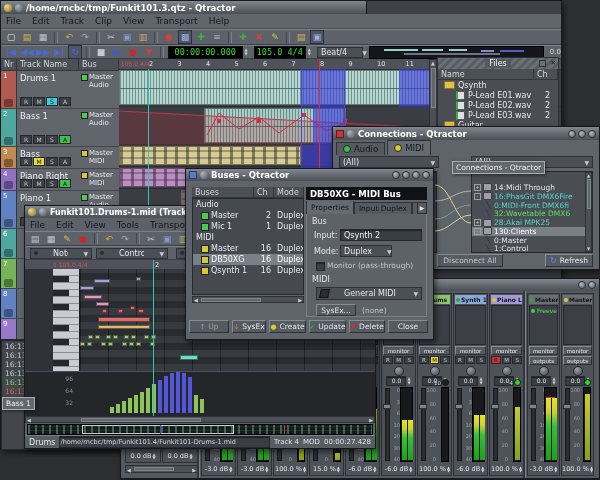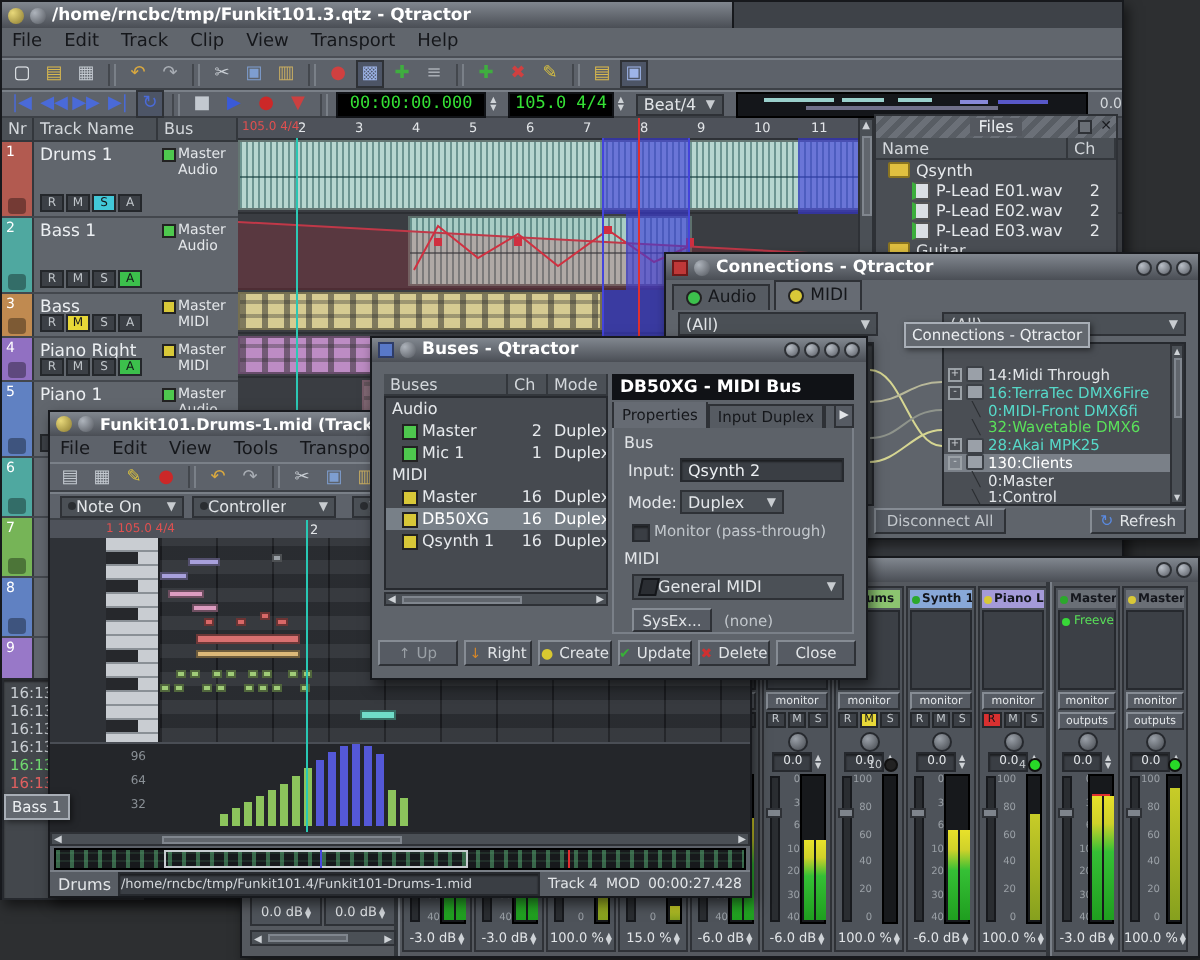--- a/index.html
+++ b/index.html
@@ -16,21 +16,21 @@
   .menubar{position:absolute;display:flex;gap:11px;align-items:center;font-size:9px;color:#15171b;padding-left:5px;box-sizing:border-box;}
   .tb{position:absolute;display:flex;align-items:center;gap:2px;padding-left:3px;box-sizing:border-box;
     border-top:1px solid #7a8088;border-bottom:1px solid #3c4046;}
   .ticon{width:12px;height:12px;display:flex;align-items:center;justify-content:center;font-size:9px;flex:0 0 auto;border:1px solid transparent;}
   .ticon.sel{background:#4d5566;border:1px solid #2e3136;}
   .tsep{width:2px;height:11px;border-left:1px solid #43474d;border-right:1px solid #7a8088;margin:0 2px;flex:0 0 auto;}
   .lcd{background:#000;border:1px solid #101216;box-shadow:inset 0 1px 2px #000;color:#35e035;
     font-family:"DejaVu Sans Mono",monospace;font-size:8.5px;display:flex;align-items:center;justify-content:center;}
   .spin{display:flex;flex-direction:column;justify-content:center;font-size:4px;color:#cfd3d7;line-height:4px;}
   .combo{background:#4b5056;border:1px solid #2e3136;color:#e2e5e8;font-size:8px;display:flex;align-items:center;
-    padding:0 3px;box-sizing:border-box;gap:0;}
+    padding:0 3px;box-sizing:border-box;gap:15px;}
   .combo .arr{margin-left:auto;font-size:6px;color:#c8ccd0;}
   .hdrcell{background:#4b5056;border-right:1px solid #33373c;border-bottom:1px solid #33373c;color:#d3d7db;
     font-size:8px;display:flex;align-items:center;padding-left:3px;box-sizing:border-box;}
   .sunken{background:#3a3e44;border:1px solid #26292e;box-shadow:inset 0 1px 1px rgba(0,0,0,.5);}
   .btn{background:#565b63;border-top:1px solid #868c94;border-left:1px solid #868c94;border-right:1px solid #2e3136;
     border-bottom:1px solid #2e3136;color:#e2e5e8;font-size:7.5px;display:flex;align-items:center;justify-content:center;gap:3px;box-sizing:border-box;}
   .rmsb{width:12px;height:9px;background:#3c4046;border:1px solid #24272b;color:#c2c7cc;font-size:6px;
     display:flex;align-items:center;justify-content:center;box-sizing:border-box;}
   .scroll{background:#4b5056;border:1px solid #2e3136;box-sizing:border-box;}
   .scroll .handle{position:absolute;background:#61666d;border:1px solid #80868e;box-sizing:border-box;}
@@ -390,21 +390,21 @@
       </div>
       <div class="abs" id="conn-ports" style="left:0;top:11px;width:113px;height:69px;overflow:hidden;">
           <div style="position: relative; height: 8.8px; display: flex; align-items: center; gap: 2px; padding-left: 2px; font-size: 7.5px; white-space: nowrap; color: rgb(226, 229, 232);">
             <div style="width: 5px; height: 5px; border: 1px solid rgb(154, 160, 166); font-size: 5px; line-height: 4px; text-align: center; color: rgb(208, 212, 216); flex: 0 0 auto;">+</div>
             <div style="width: 7px; height: 6px; background: rgb(154, 160, 168); border: 1px solid rgb(60, 64, 70); border-radius: 1px; flex: 0 0 auto;"></div>
             <div>14:Midi Through</div>
           </div>
           <div style="position: relative; height: 8.8px; display: flex; align-items: center; gap: 2px; padding-left: 2px; font-size: 7.5px; white-space: nowrap; color: rgb(86, 216, 200);">
             <div style="width: 5px; height: 5px; border: 1px solid rgb(154, 160, 166); font-size: 5px; line-height: 4px; text-align: center; color: rgb(208, 212, 216); flex: 0 0 auto;">-</div>
             <div style="width: 7px; height: 6px; background: rgb(154, 160, 168); border: 1px solid rgb(60, 64, 70); border-radius: 1px; flex: 0 0 auto;"></div>
-            <div>16:TerraTec DMX6Fire</div>
+            <div>16:PhasGit DMX6Fire</div>
           </div>
           <div style="position: relative; height: 8.8px; display: flex; align-items: center; gap: 2px; padding-left: 14px; font-size: 7.5px; white-space: nowrap; color: rgb(86, 216, 200);">
             <div style="width: 6px; height: 6px; flex: 0 0 auto; color: rgb(42, 45, 49); font-size: 7px; line-height: 6px;">╲</div>
             <div>0:MIDI-Front DMX6fi</div>
           </div>
           <div style="position: relative; height: 8.8px; display: flex; align-items: center; gap: 2px; padding-left: 14px; font-size: 7.5px; white-space: nowrap; color: rgb(90, 224, 90);">
             <div style="width: 6px; height: 6px; flex: 0 0 auto; color: rgb(42, 45, 49); font-size: 7px; line-height: 6px;">╲</div>
             <div>32:Wavetable DMX6</div>
           </div>
           <div style="position: relative; height: 8.8px; display: flex; align-items: center; gap: 2px; padding-left: 2px; font-size: 7.5px; white-space: nowrap; color: rgb(86, 216, 200);">
@@ -1248,21 +1248,21 @@
         <span style="position:absolute;left:55px;top:92px;font-size:7.5px;color:#c2c7cc;">(none)</span>
       </div>
     </div>
     <div class="abs" id="buses-buttons" style="left:0;top:151px;width:247px;height:14px;">
         <div class="btn" style="position: absolute; left: 3px; top: 0px; width: 40px; height: 13px; color: rgb(154, 160, 166);">
           <div style="font-size: 7px; color: rgb(154, 160, 166);">↑</div>
           <div>Up</div>
         </div>
         <div class="btn" style="position: absolute; left: 46px; top: 0px; width: 34px; height: 13px;">
           <div style="font-size: 7px; color: rgb(216, 136, 40);">↓</div>
-          <div>Right</div>
+          <div>SysEx</div>
         </div>
         <div class="btn" style="position: absolute; left: 83px; top: 0px; width: 37px; height: 13px;">
           <div style="font-size: 7px; color: rgb(216, 200, 48);">●</div>
           <div>Create</div>
         </div>
         <div class="btn" style="position: absolute; left: 123px; top: 0px; width: 37px; height: 13px;">
           <div style="font-size: 7px; color: rgb(56, 176, 56);">✔</div>
           <div>Update</div>
         </div>
         <div class="btn" style="position: absolute; left: 163px; top: 0px; width: 36px; height: 13px;">

